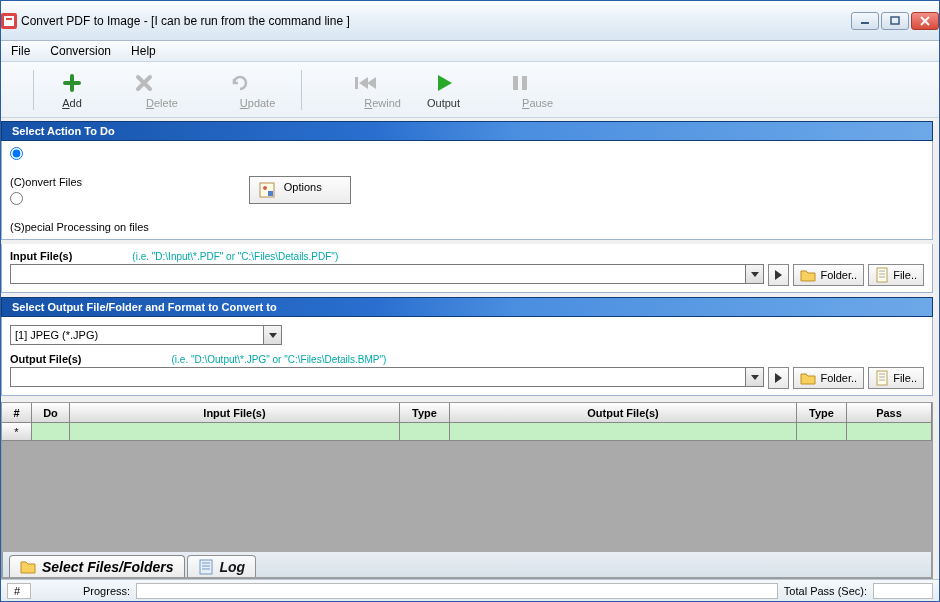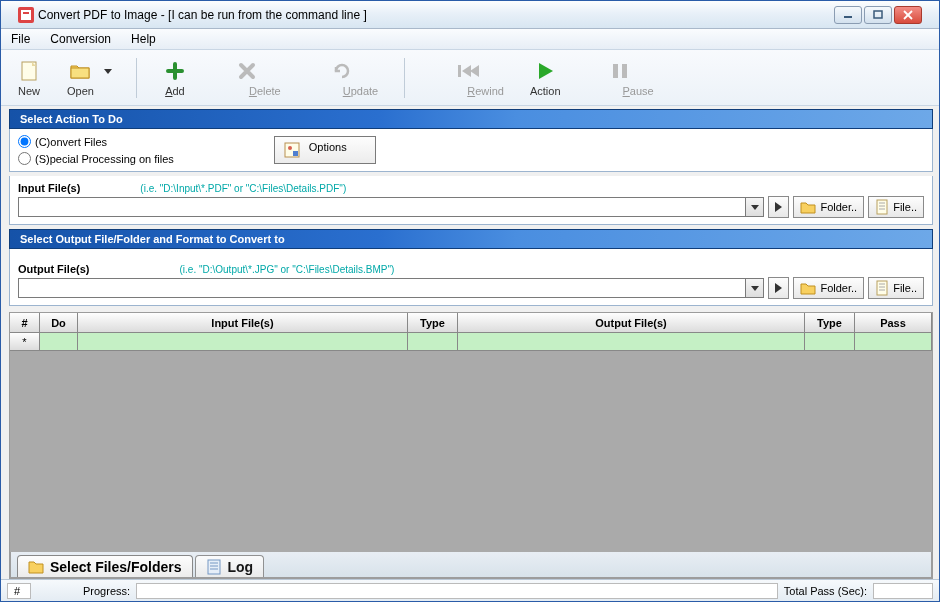--- a/index.html
+++ b/index.html
@@ -1,59 +1,59 @@
 <!DOCTYPE html>
 <html><head>
 <meta charset="utf-8">
 <style>
 * { box-sizing: border-box; margin: 0; padding: 0; }
 body { font-family: Tahoma, Arial, sans-serif; font-size: 11px; background: #fff; overflow: hidden; }
 .window { width: 940px; height: 602px; border: 1px solid #2a5ca8; background: #f0f0f0; display: flex; flex-direction: column; }
-.titlebar { height: 28px; background: linear-gradient(#fdfefe, #e8f0f8 45%, #d8e6f2); display: flex; align-items: center; padding: 0 17px; border-bottom: 1px solid #a9b8ca; }
+.titlebar { height: 40px; background: linear-gradient(#fdfefe, #e8f0f8 45%, #d8e6f2); display: flex; align-items: center; padding: 0 0; border-bottom: 1px solid #a9b8ca; }
 .titlebar .appicon { width: 16px; height: 16px; margin-right: 4px; }
 .titlebar .title { flex: 1; color: #000; font-size: 12px; }
 .window-controls { display: flex; gap: 2px; }
 .winbtn { width: 28px; height: 18px; border: 1px solid #8a9cb2; border-radius: 3px; background: linear-gradient(#f5f9fc,#d3e1ee); display: flex; align-items: center; justify-content: center; font-size: 10px; color: #3a5a7a; cursor: pointer; }
 .winbtn.close { background: linear-gradient(#f28d85,#d84b3c); border-color: #a83a2e; color: #fff; }
 .menubar { height: 21px; background: linear-gradient(#fafcfe,#e7eef6); display: flex; align-items: center; padding: 0 6px; gap: 12px; border-bottom: 1px solid #c9d6e4; font-size: 12px; }
 .menuitem { cursor: pointer; padding: 16px 4px; }
 .toolbar { height: 56px; background: linear-gradient(#f8fafd,#ecf2f8); display: flex; align-items: center; padding: 0 12px; gap: 18px; border-bottom: 1px solid #c9d6e4; }
 .toolgroup { display: flex; align-items: center; gap: 18px; }
 .toolbtn { display: flex; flex-direction: column; align-items: center; gap: 2px; cursor: pointer; padding: 2px 4px; }
 .toolbtn .icon { width: 24px; height: 24px; display: flex; align-items: center; justify-content: center; }
 .toolbtn .lbl { font-size: 11px; color: #333; }
 .toolbtn.disabled .lbl { color: #999; margin-left: 36px; }
 .toolbtn .underline { text-decoration: underline; }
 .sep { width: 1px; height: 40px; background: #c0ccd8; margin: 0 4px; }
-.content { flex: 1; padding: 3px 6px 0 8px; overflow: hidden; display: flex; flex-direction: column; }
+.content { flex: 1; padding: 3px 6px 0 0; overflow: hidden; display: flex; flex-direction: column; }
 .section-header { height: 20px; background: linear-gradient(90deg, #1552a8 0%, #2a6fcf 40%, #4a8ee0 55%, #6da8e8 100%); color: #fff; font-weight: bold; font-size: 11px; display: flex; align-items: center; padding: 0 10px; border: 1px solid #0f3d7a; position: relative; }
 .section-body { background: #fff; border: 1px solid #9cb4cf; border-top: none; padding: 6px 8px; }
 .radio-row { display: flex; align-items: center; gap: 30px; }
 .radio-col { display: flex; flex-direction: column; gap: 4px; }
-.radioitem { display: flex; align-items: center; gap: 4px; }
+.radioitem { display: flex; align-items: flex-start; gap: 16px; flex-direction: column; }
 .radioitem input[type=radio] { margin: 0; }
 .opt-btn { display: flex; gap: 8px; border: 1px solid #7a7a7a; background: linear-gradient(#fdfdfd,#ececec); padding: 4px 28px 4px 8px; cursor: pointer; }
 .label-row { display: flex; align-items: center; gap: 10px; margin-bottom: 2px; }
 .label-bold { font-weight: bold; font-size: 11px; }
 .hint { color: #00a8a8; font-size: 10px; }
-.input-row { display: flex; align-items: center; gap: 4px; }
+.input-row { display: flex; gap: 4px; }
 .combo { flex: 1; display: flex; }
 .combo input[type=text] { flex: 1; height: 20px; border: 1px solid #7a7a7a; padding: 0 4px; font-family: inherit; font-size: 11px; }
 .combo .drop { width: 18px; height: 20px; border: 1px solid #7a7a7a; border-left: none; background: linear-gradient(#f5f5f5,#ddd); display: flex; align-items: center; justify-content: center; cursor: pointer; }
 .smallbtn { height: 22px; border: 1px solid #8a8a8a; background: linear-gradient(#fdfdfd,#e8e8e8); display: flex; align-items: center; justify-content: center; padding: 0 6px; cursor: pointer; gap: 4px; font-size: 11px; }
 .select-combo { width: 272px; display: flex; }
 .select-combo input[type=text] { flex: 1; height: 20px; border: 1px solid #7a7a7a; padding: 0 4px; font-family: inherit; font-size: 11px; background: #fff; }
 .select-combo .drop { width: 18px; height: 20px; border: 1px solid #7a7a7a; border-left: none; background: linear-gradient(#f5f5f5,#ddd); display: flex; align-items: center; justify-content: center; cursor: pointer; }
 .grid-area { flex: 1; display: flex; flex-direction: column; border: 1px solid #9c9c9c; margin-top: 6px; background: #aaa; }
 .grid-header { display: flex; height: 20px; }
 .gh { background: linear-gradient(#fefefe,#dcdcdc); border-right: 1px solid #888; border-bottom: 1px solid #888; display: flex; align-items: center; justify-content: center; font-weight: bold; font-size: 11px; }
 .grid-row { display: flex; height: 18px; }
 .gc { background: #c5f0c5; border-right: 1px solid #888; border-bottom: 1px solid #888; display: flex; align-items: center; justify-content: center; font-size: 11px; }
 .tabs { height: 26px; display: flex; align-items: flex-end; background: linear-gradient(#e8eef4,#d8e2ea); border: 1px solid #9c9c9c; border-top: none; padding-left: 6px; gap: 2px; }
-.tab { height: 22px; background: linear-gradient(#fdfdfd,#ececec); border: 1px solid #888; border-bottom: none; border-radius: 4px 4px 0 0; padding: 0 10px; display: flex; align-items: center; gap: 6px; font-weight: bold; font-size: 14px; cursor: pointer; }
+.tab { height: 22px; background: linear-gradient(#fdfdfd,#ececec); border: 1px solid #888; border-bottom: none; border-radius: 4px 4px 0 0; padding: 0 10px; display: flex; align-items: center; gap: 6px; font-weight: bold; font-size: 14px; cursor: pointer; font-style: italic; }
 .tab.inactive { opacity: 0.9; }
 .statusbar { height: 22px; background: linear-gradient(#f6f9fc,#e4ecf3); border-top: 1px solid #bac8d6; display: flex; align-items: center; padding: 0 6px; gap: 6px; font-size: 11px; }
 .statuscell { border: 1px solid #bbb; background: #fff; height: 16px; padding: 0 6px; display: flex; align-items: center; }
 .triangle-down { width: 0; height: 0; border-left: 4px solid transparent; border-right: 4px solid transparent; border-top: 5px solid #333; }
 .triangle-right { width: 0; height: 0; border-top: 5px solid transparent; border-bottom: 5px solid transparent; border-left: 7px solid #333; }
 .gap { height: 4px; }
 </style>
 </head>
 <body>
 
@@ -85,43 +85,20 @@
     </div>
   </div>
 
   <div class="menubar">
     <span class="menuitem">File</span>
     <span class="menuitem">Conversion</span>
     <span class="menuitem">Help</span>
   </div>
 
   <div class="toolbar">
-    <div class="toolgroup">
-      <div class="toolbtn">
-        <span class="icon">
-            <svg width="22" height="22">
-              <rect x="4" y="2" width="14" height="18" fill="#fffde8" stroke="#b8a060"></rect>
-              <path d="M14 2 L18 6 L14 6 Z" fill="#e8d8a0"></path>
-            </svg>
-          </span>
-        <span class="lbl">New</span>
-      </div>
-      <div class="toolbtn" style="position:relative">
-        <span class="icon">
-            <svg width="22" height="22">
-              <path d="M2 6 L8 6 L10 8 L20 8 L20 18 L2 18 Z" fill="#f8d060" stroke="#c09020"></path>
-              <rect x="2" y="8" width="18" height="10" fill="#f8e080" stroke="#c09020"></rect>
-            </svg>
-          </span>
-        <span class="lbl">Open</span>
-        <span style="position:absolute;right:-14px;top:12px">
-            <div class="triangle-down"></div>
-          </span>
-      </div>
-    </div>
     <div class="sep" style="margin-left:20px"></div>
     <div class="toolgroup">
       <div class="toolbtn">
         <span class="icon">
             <svg width="20" height="20">
               <path d="M10 3 L10 17 M3 10 L17 10" stroke="#2a9030" stroke-width="4" stroke-linecap="round"></path>
             </svg>
           </span>
         <span class="lbl"><span class="underline">A</span>dd</span>
       </div>
@@ -154,21 +131,21 @@
             </svg>
           </span>
         <span class="lbl"><span class="underline">R</span>ewind</span>
       </div>
       <div class="toolbtn">
         <span class="icon">
             <svg width="20" height="20">
               <path d="M4 2 L18 10 L4 18 Z" fill="#2aa82a"></path>
             </svg>
           </span>
-        <span class="lbl">Action</span>
+        <span class="lbl">Output</span>
       </div>
       <div class="toolbtn disabled">
         <span class="icon">
             <svg width="18" height="18">
               <rect x="2" y="2" width="5" height="14" fill="#bbb"></rect>
               <rect x="11" y="2" width="5" height="14" fill="#bbb"></rect>
             </svg>
           </span>
         <span class="lbl"><span class="underline">P</span>ause</span>
       </div>
@@ -232,20 +209,26 @@
               <line x1="4" y1="10" x2="10" y2="10" stroke="#aaa"></line>
             </svg>
           <span>File..</span>
         </div>
       </div>
     </div>
 
     <div class="gap"></div>
     <div class="section-header">Select Output File/Folder and Format to Convert to</div>
     <div class="section-body">
+      <div class="select-combo" style="margin-top:2px">
+        <input type="text" readonly="" value="[1] JPEG (*.JPG)" style="">
+        <div class="drop">
+            <div class="triangle-down"></div>
+          </div>
+      </div>
       <div class="label-row" style="margin-top:8px">
         <span class="label-bold">Output File(s)</span>
         <span class="hint" style="margin-left:80px">(i.e. "D:\Output\*.JPG"  or "C:\Files\Details.BMP")</span>
       </div>
       <div class="input-row">
         <div class="combo">
           <input type="text" value="" style="">
           <div class="drop">
               <div class="triangle-down"></div>
             </div>

